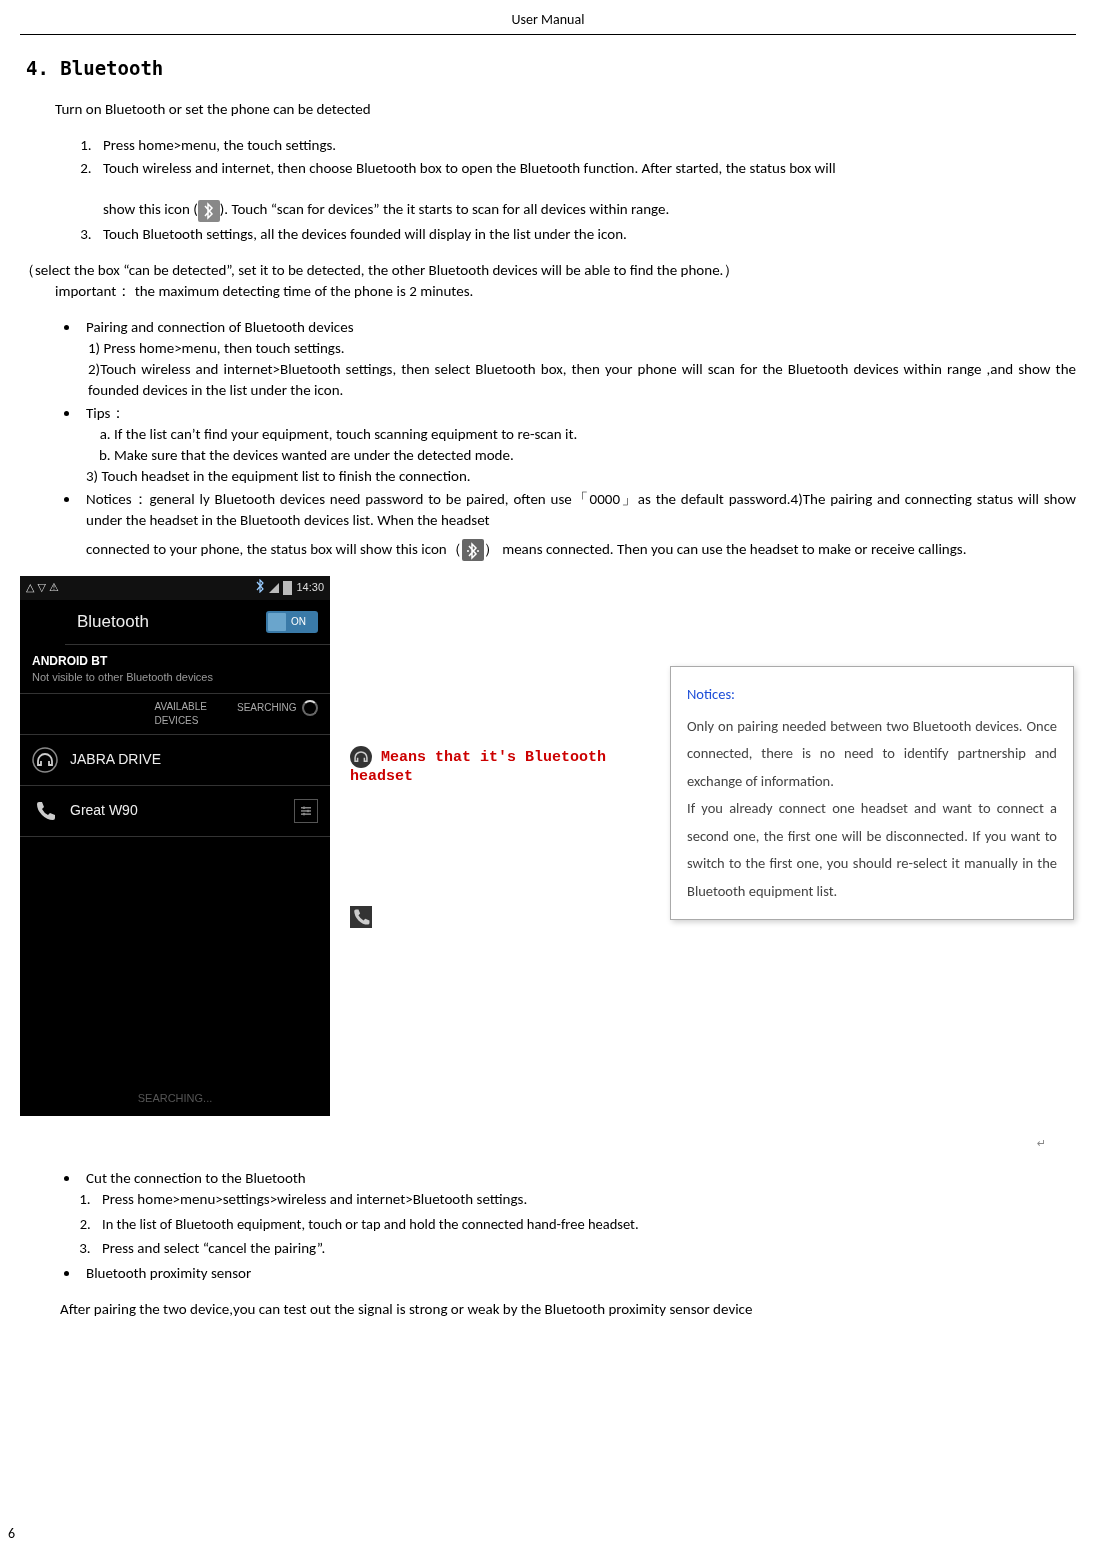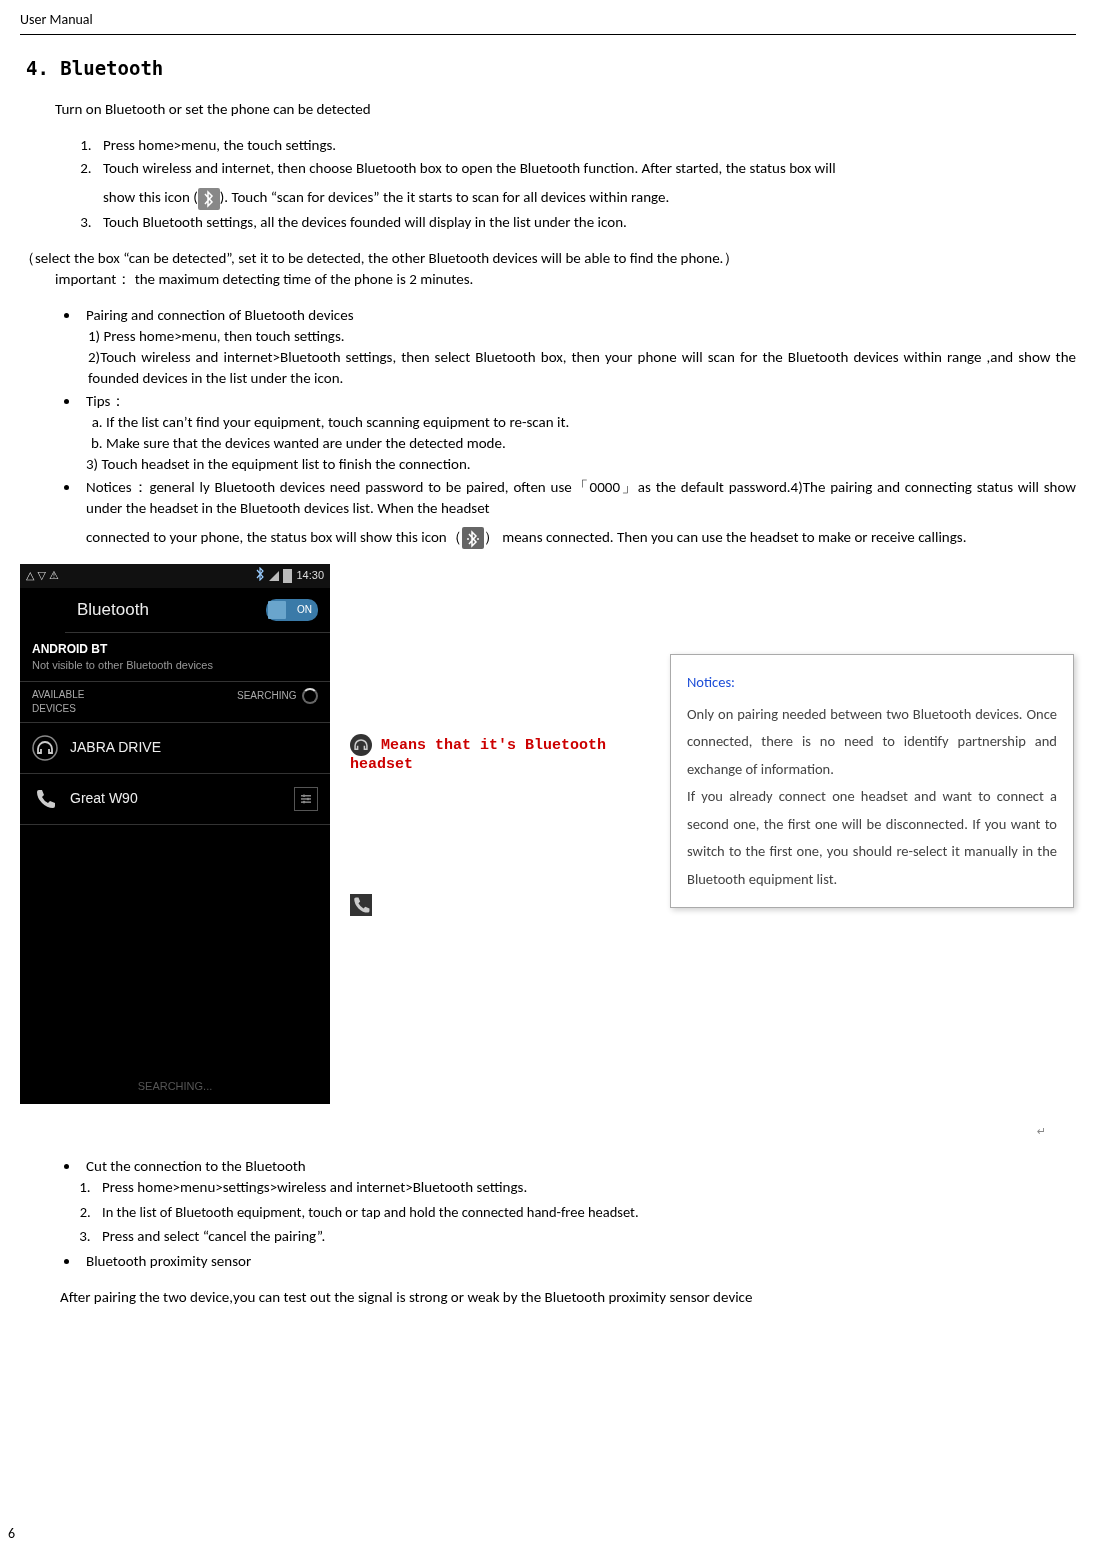--- a/index.html
+++ b/index.html
@@ -5,21 +5,21 @@
   body {
     font-family: Calibri, Arial, sans-serif;
     font-size: 15px;
     color: #000;
     margin: 0;
     padding: 10px 20px 20px 20px;
     width: 1056px;
     line-height: 1.4;
   }
   .header-title {
-    text-align: left;
+    text-align: center;
     font-size: 14px;
     margin-bottom: 4px;
   }
   .header-rule {
     border: none;
     border-top: 1px solid #000;
     margin: 0 0 20px 0;
   }
   .section-heading {
     font-family: "SimSun", "MS Mincho", monospace;
@@ -79,50 +79,51 @@
     align-items: center;
     padding: 10px 12px;
     border-bottom: 1px solid #333;
     margin-left: 45px;
   }
   .bt-title { font-size: 17px; color: #eee; }
   .toggle-on {
     width: 52px;
     height: 22px;
     background: #3a7aa8;
-    border-radius: 10px;
+    border-radius: 3px;
     color: #fff;
     font-size: 10px;
     text-align: right;
     line-height: 22px;
-    padding-right: 6px;
+    padding-right: 12px;
     box-sizing: border-box;
     position: relative;
   }
   .toggle-on::before {
     content: "";
     position: absolute;
     left: 2px; top: 2px;
     width: 18px; height: 18px;
     background: #6aa5cc;
     border-radius: 1px;
   }
   .own-device {
     padding: 8px 12px;
     border-bottom: 1px solid #333;
   }
   .own-name { font-weight: bold; font-size: 12px; color: #fff; }
   .own-sub { font-size: 11px; color: #999; }
   .section-row {
     display: flex;
-    justify-content: space-between;
+    justify-content: flex-end;
     padding: 6px 12px;
     font-size: 10px;
     color: #aaa;
     border-bottom: 1px solid #333;
+    gap: 30px;
   }
   .spinner {
     width: 12px; height: 12px;
     border: 2px solid #666;
     border-top-color: #ddd;
     border-radius: 50%;
     display: inline-block;
     vertical-align: middle;
   }
   .device-row {
@@ -193,21 +194,21 @@
 <hr class="header-rule">
 
 <div class="section-heading">4. Bluetooth</div>
 
 <div class="indent-1">Turn on Bluetooth or set the phone can be detected</div>
 
 <ol class="ol-main">
   <li>Press home&gt;menu, the touch settings.</li>
   <li>
     <span>Touch wireless and internet, then choose Bluetooth box to open the Bluetooth function. After started, the status box will</span>
-    <div style="margin-top:8px;">
+    <div style="margin-top:20px;">
       <span>show this icon (</span><span class="inline-icon">
         <svg width="14" height="18" viewBox="0 0 14 18" style="vertical-align:middle">
             <path d="M3 4 L10 12 L6 16 L6 2 L10 6 L3 14" stroke="#fff" stroke-width="1.5" fill="none"></path>
           </svg>
       </span><span>). Touch   “scan for devices”  the it starts to scan for all devices within range.</span>
     </div>
   </li>
   <li>Touch Bluetooth settings, all the devices founded will display in the list under the icon.</li>
 </ol>
 
@@ -215,21 +216,21 @@
 <div class="indent-1">important： the maximum detecting time of the phone is 2 minutes.</div>
 
 <ul class="bullet-list">
   <li>
     <span>Pairing and connection of Bluetooth devices</span>
     <div style="margin-left:2px;">1) Press home&gt;menu, then touch settings.</div>
     <div style="margin-left:2px;" class="justify">2)Touch wireless and internet&gt;Bluetooth settings, then select Bluetooth box, then your phone will scan for the Bluetooth devices within range ,and show the founded devices in the list under the icon.</div>
   </li>
   <li>
     <span>Tips：</span>
-    <ol class="letter-list" style="margin-left:20px;">
+    <ol class="letter-list" style="margin-left:28px;">
       <li>If the list can’t find your equipment, touch scanning equipment to re-scan it.</li>
       <li>Make sure that the devices wanted are under the detected mode.</li>
     </ol>
     <div>3) Touch headset in the equipment list to finish the connection.</div>
   </li>
   <li class="justify">
     <span>Notices：general ly Bluetooth devices need password to be paired, often use「0000」as the default password.4)The pairing and connecting status will show under the headset in the Bluetooth devices list. When the headset</span>
     <div style="margin-top:8px;">
       <span>connected to your phone, the status box will show this icon（</span><span class="inline-icon" style="background:#666;">
         <svg width="14" height="18" viewBox="0 0 14 18" style="vertical-align:middle">

